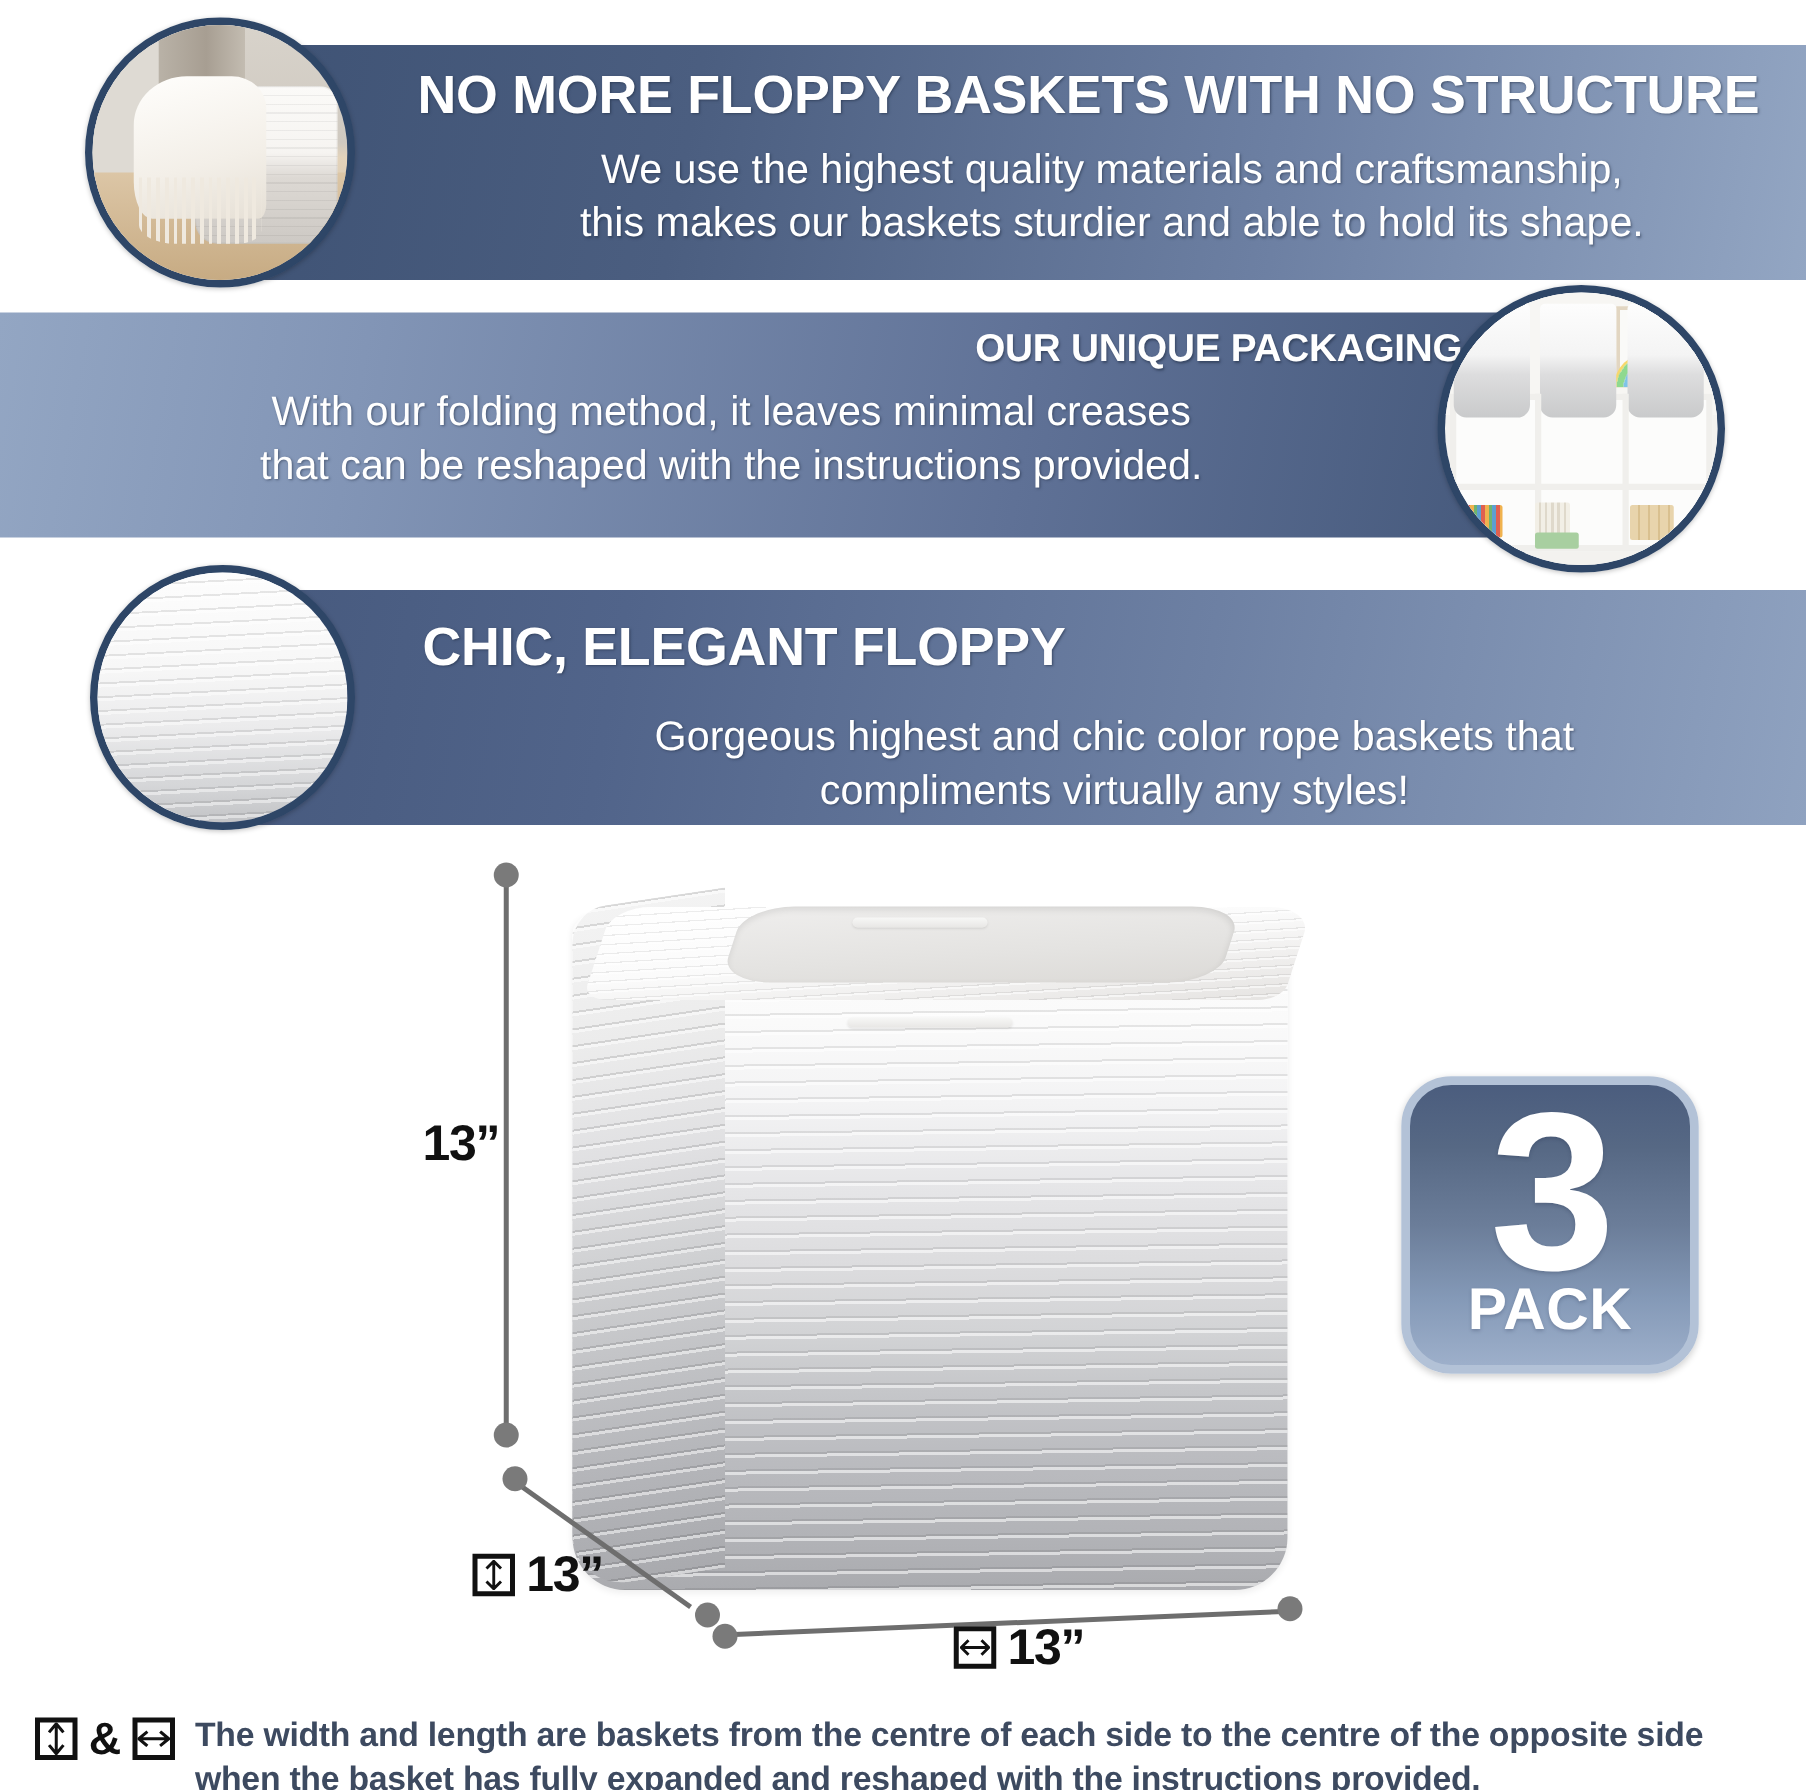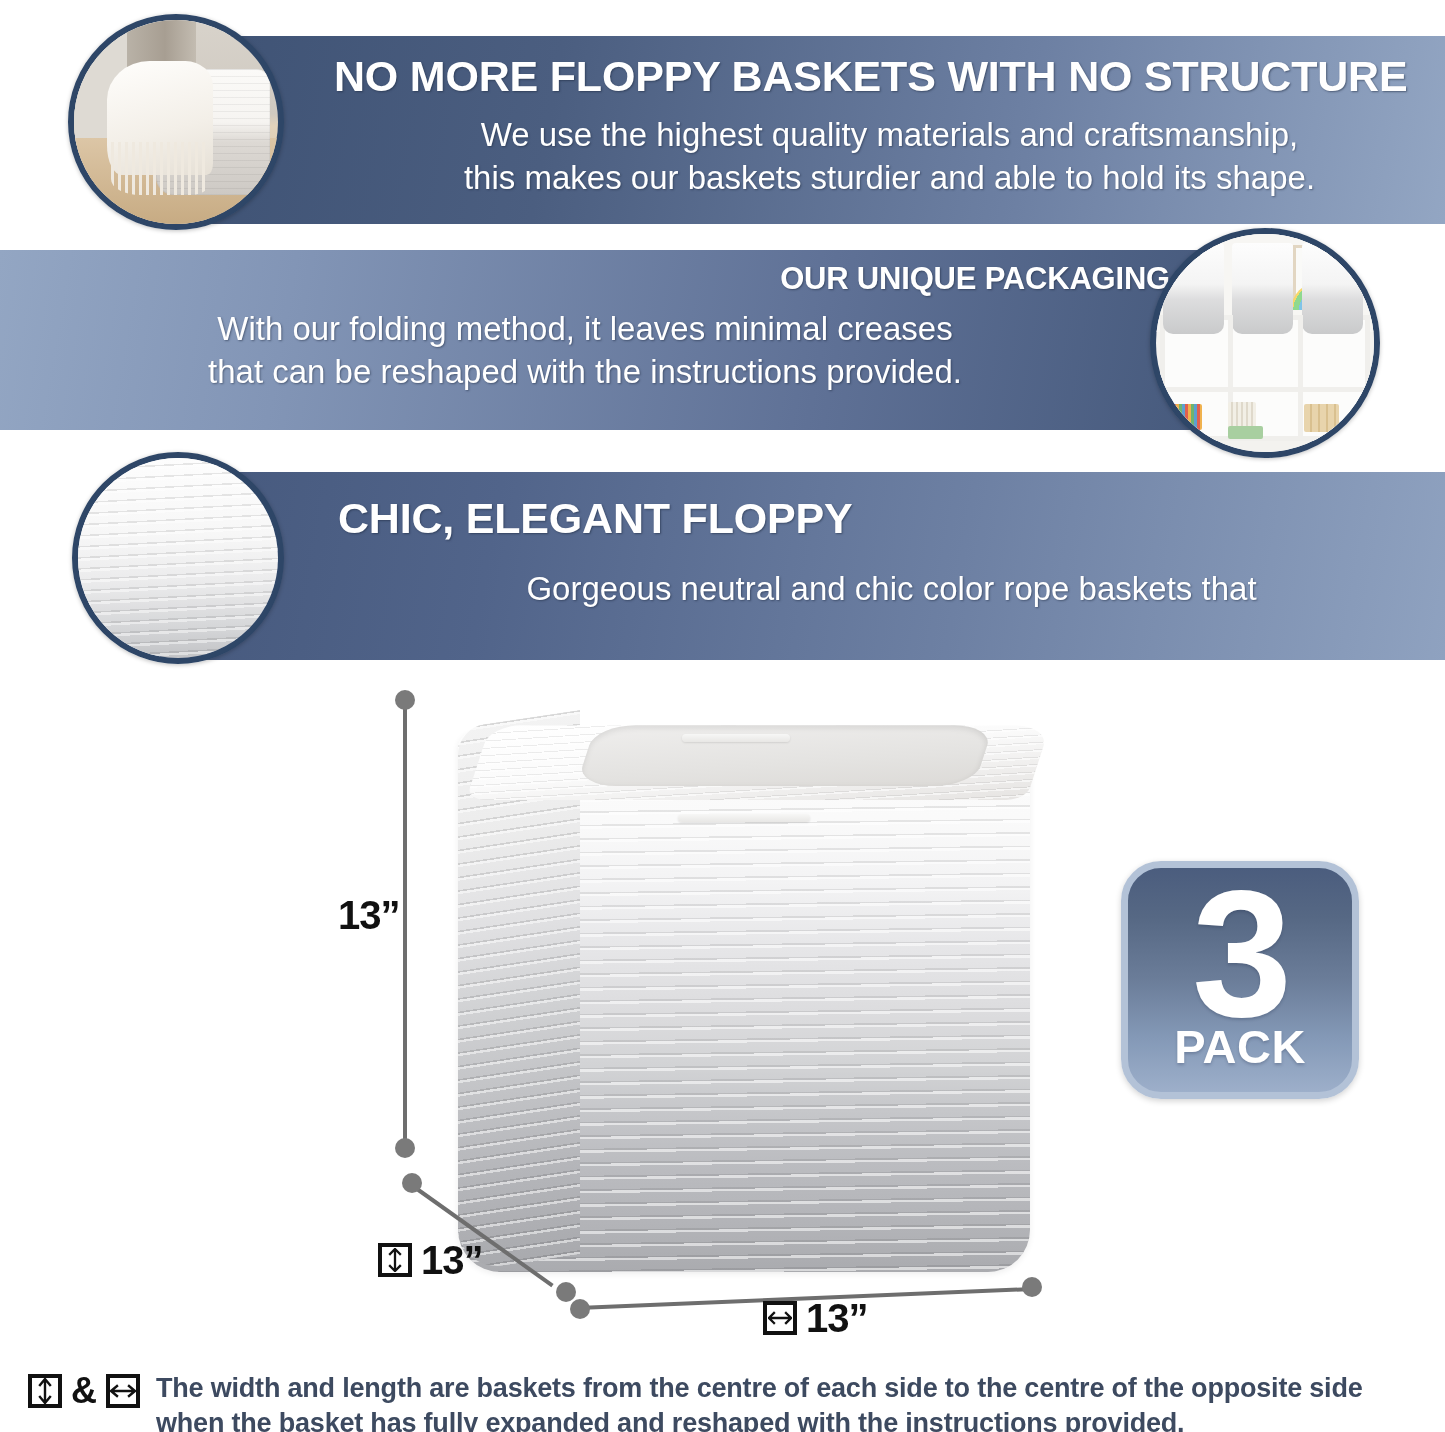--- a/index.html
+++ b/index.html
@@ -325,21 +325,22 @@
     <div class="ph2-toy ph2-abacus"></div>
     <div class="ph2-toy ph2-books"></div>
     <div class="ph2-toy ph2-greenbox"></div>
     <div class="ph2-toy ph2-blocks"></div>
   </div>
 </div>
 
 <div class="banner banner-3">
   <div class="banner-title">CHIC, ELEGANT FLOPPY</div>
   <div class="banner-body">
-    <span class="ln">Gorgeous neutral and chic color rope baskets that</span>
+    <span class="ln">Gorgeous highest and chic color rope baskets that</span>
+    <span class="ln">compliments virtually any styles!</span>
   </div>
 </div>
 
 <div class="photo-circle pc-3">
   <div class="photo-inner">
     <div class="ph3-bg"></div>
   </div>
 </div>
 
 <div id="basket-illustration">

